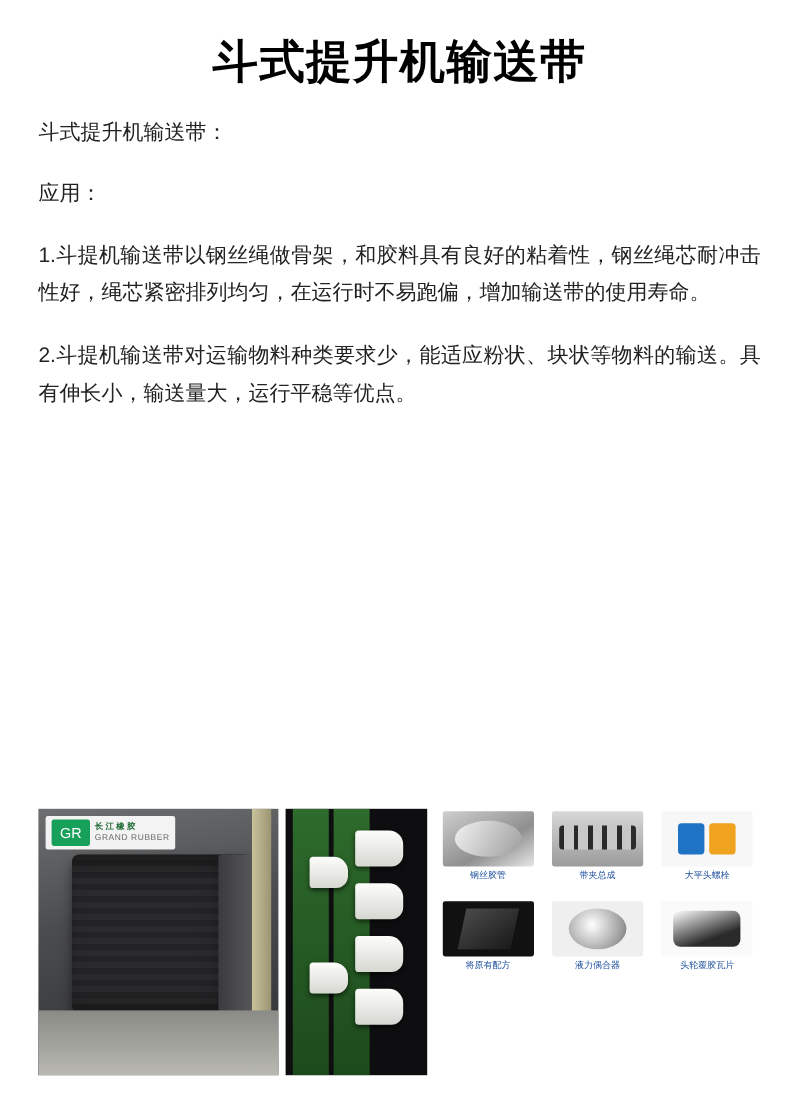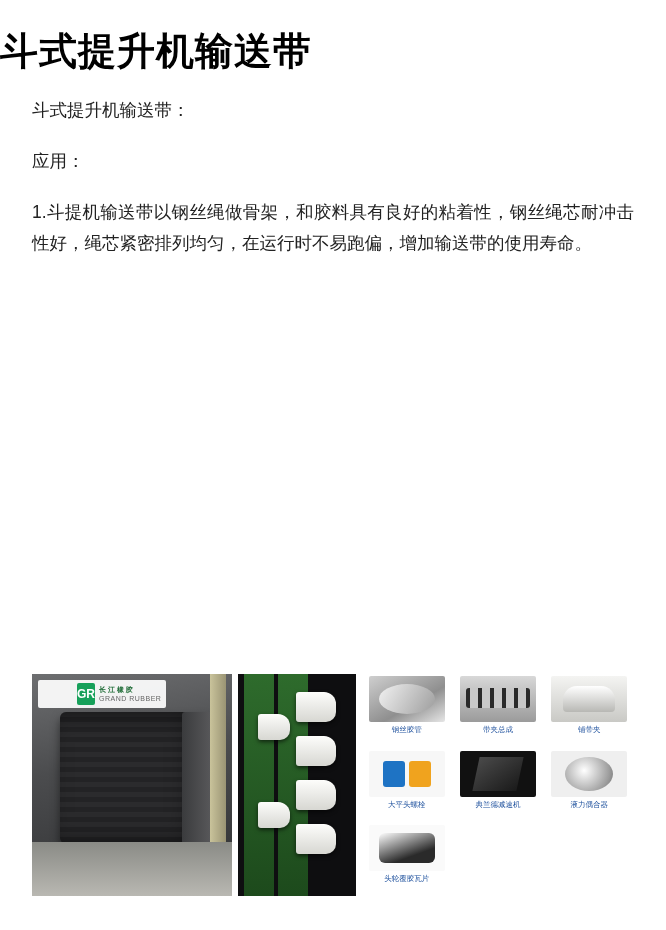--- a/index.html
+++ b/index.html
@@ -15,21 +15,21 @@
     overflow: hidden;
   }
   .page {
     position: relative;
     width: 666px;
     height: 930px;
     background: #ffffff;
     box-sizing: border-box;
   }
   .title {
-    text-align: left;
+    text-align: center;
     font-size: 38px;
     font-weight: bold;
     letter-spacing: 1px;
     color: #000000;
     margin: 26px 0 18px 0;
     font-family: "Liberation Sans", sans-serif;
   }
   .body-text {
     padding: 0 32px;
     font-size: 17.5px;
@@ -95,30 +95,29 @@
     position: absolute;
     left: 6px; top: 6px;
     display: flex;
     align-items: center;
     gap: 4px;
     background: rgba(255,255,255,.92);
     padding: 3px 5px;
     border-radius: 2px;
   }
   .logo-badge .mark {
-    width: 18px; height: 22px;
+    width: 32px; height: 22px;
     background: #17a05a;
     color: #fff;
     font-size: 12px;
-    font-weight: bold;
+    font-weight: normal;
     display: flex;
     align-items: center;
     justify-content: center;
     border-radius: 2px;
-    margin-left: 34px;
   }
   .logo-badge .txt {
     font-size: 7px;
     line-height: 9px;
     color: #1d6b35;
     font-weight: bold;
   }
   .logo-badge .txt .sub { color:#666; font-weight:normal; letter-spacing:.5px;}
   .photo-buckets {
     width: 118px;
@@ -193,20 +192,21 @@
 <body>
 
 <div class="page">
 
   <div class="title">斗式提升机输送带</div>
 
   <div class="body-text">
     <p class="para tight">斗式提升机输送带：</p>
     <p class="para tight">应用：</p>
     <p class="para">1.斗提机输送带以钢丝绳做骨架，和胶料具有良好的粘着性，钢丝绳芯耐冲击性好，绳芯紧密排列均匀，在运行时不易跑偏，增加输送带的使用寿命。</p>
+    <p class="para">2.斗提机输送带对运输物料种类要求少，能适应粉状、块状等物料的输送。具有伸长小，输送量大，运行平稳等优点。</p>
   </div>
 
   <div class="gallery">
 
     <div class="photo-main">
       <div class="roll"></div>
       <div class="roll-end"></div>
       <div class="pillar"></div>
       <div class="floor"></div>
       <div class="logo-badge">
@@ -232,30 +232,26 @@
     <div class="parts-grid">
       <div class="part">
         <div class="thumb t1"></div>
         <div class="cap">钢丝胶管</div>
       </div>
       <div class="part">
         <div class="thumb t2"></div>
         <div class="cap">带夹总成</div>
       </div>
       <div class="part">
-        <div class="thumb t4"></div>
-        <div class="cap">铺带夹</div>
-      </div>
-      <div class="part">
         <div class="thumb t5"></div>
         <div class="cap">大平头螺栓</div>
       </div>
       <div class="part">
         <div class="thumb t6"></div>
-        <div class="cap">典兰德减速机</div>
+        <div class="cap">将原有配方</div>
       </div>
       <div class="part">
         <div class="thumb t8"></div>
         <div class="cap">液力偶合器</div>
       </div>
       <div class="part">
         <div class="thumb t7"></div>
         <div class="cap">头轮覆胶瓦片</div>
       </div>
     </div>

